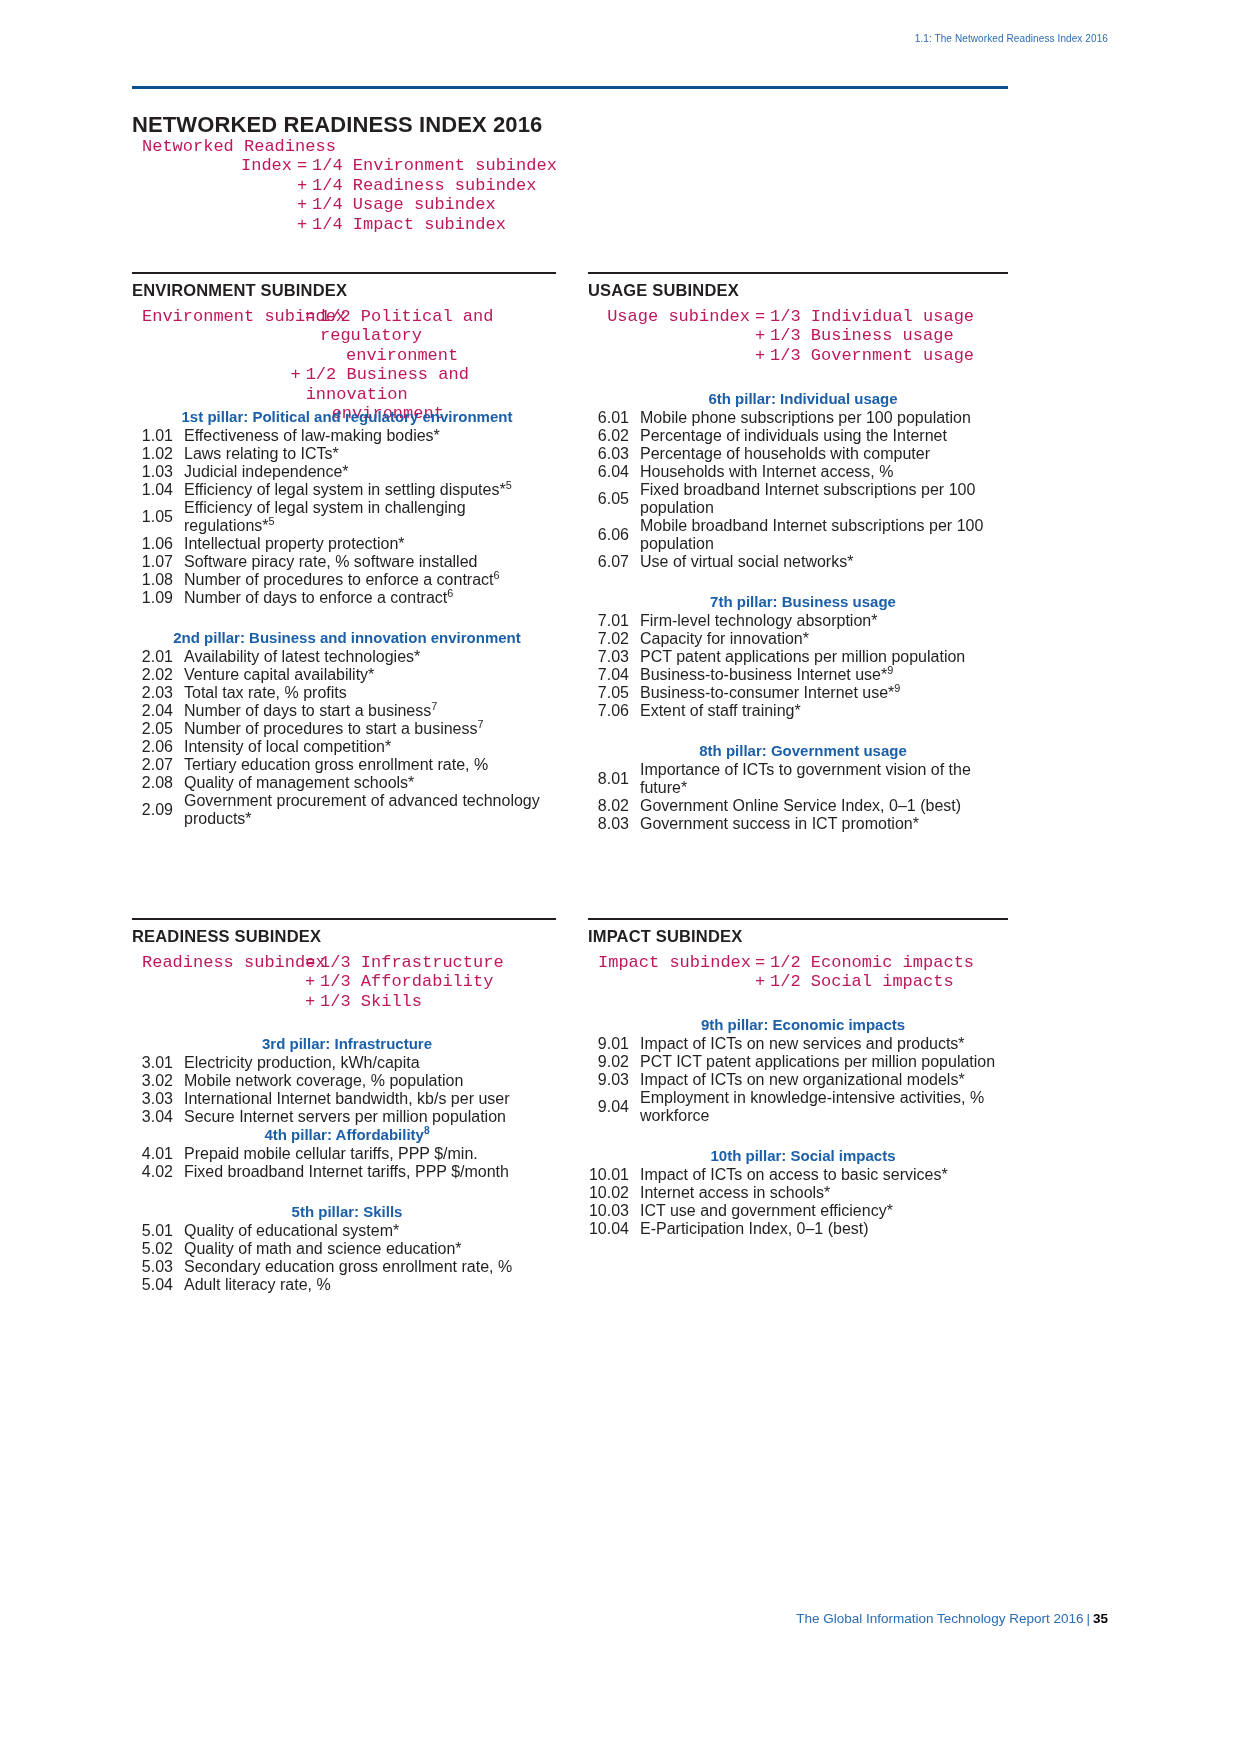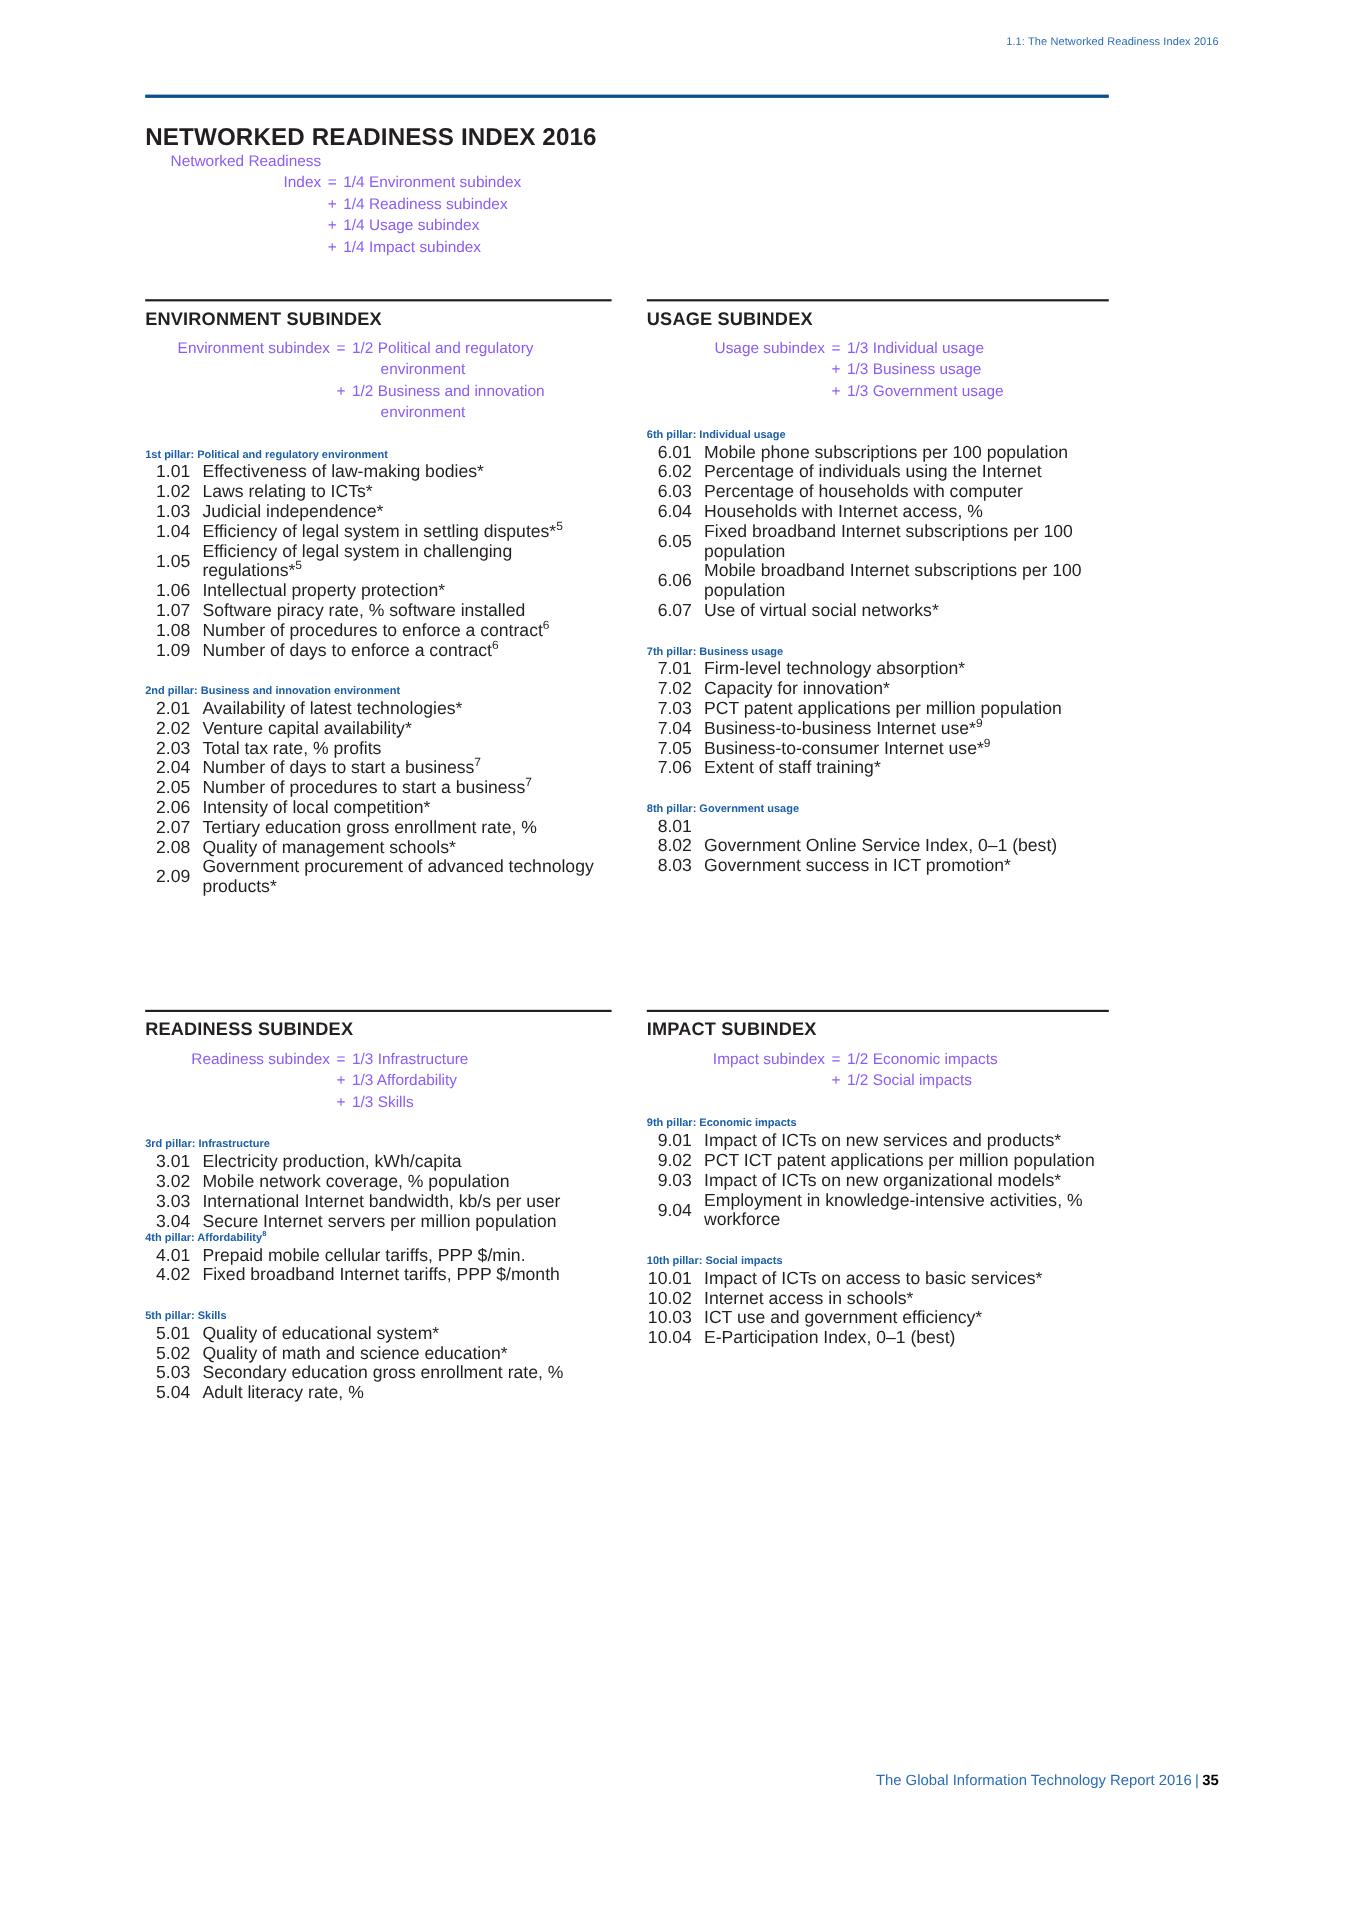--- a/index.html
+++ b/index.html
@@ -50,23 +50,24 @@
     font-size: 22px;
     font-weight: bold;
     letter-spacing: 0.005em;
     color: #231f20;
     white-space: nowrap;
   }
 
   
   .formula {
     position: absolute;
-    font-size: 14px;
+    font-size: 17px;
     line-height: 19.4px;
-    color: #8b5cf6;
+    color: #be185d;
+    font-family: Liberation Mono, monospace;
   }
   .formula .frow {
     display: flex;
     align-items: baseline;
   }
   .formula .flabel {
     text-align: right;
     white-space: pre;
   }
   .formula .fop {
@@ -92,23 +93,24 @@
     position: absolute;
     font-size: 16.5px;
     font-weight: bold;
     letter-spacing: 0.01em;
     color: #231f20;
     white-space: nowrap;
   }
   .pillar-head {
     font-weight: bold;
     color: #1b5fa8;
-    font-size: 10px;
+    font-size: 15px;
     margin-bottom: 2px;
     white-space: nowrap;
+    text-align: center;
   }
   .ind-row {
     display: flex;
     align-items: center;
   }
   .ind-code {
     flex: 0 0 auto;
     width: 52px;
     text-align: right;
     padding-right: 11px;
@@ -351,20 +353,21 @@
         </div>
         <div class="ind-row">
           <div class="ind-code">7.06</div>
           <div class="ind-text">Extent of staff training*</div>
         </div>
       </div>
       <div class="pillar-block" style="margin-bottom:22px">
         <div class="pillar-head">8th pillar: Government usage</div>
         <div class="ind-row">
           <div class="ind-code">8.01</div>
+          <div class="ind-text">Importance of ICTs to government vision of the future*</div>
         </div>
         <div class="ind-row">
           <div class="ind-code">8.02</div>
           <div class="ind-text">Government Online Service Index, 0–1 (best)</div>
         </div>
         <div class="ind-row">
           <div class="ind-code">8.03</div>
           <div class="ind-text">Government success in ICT promotion*</div>
         </div>
       </div>

